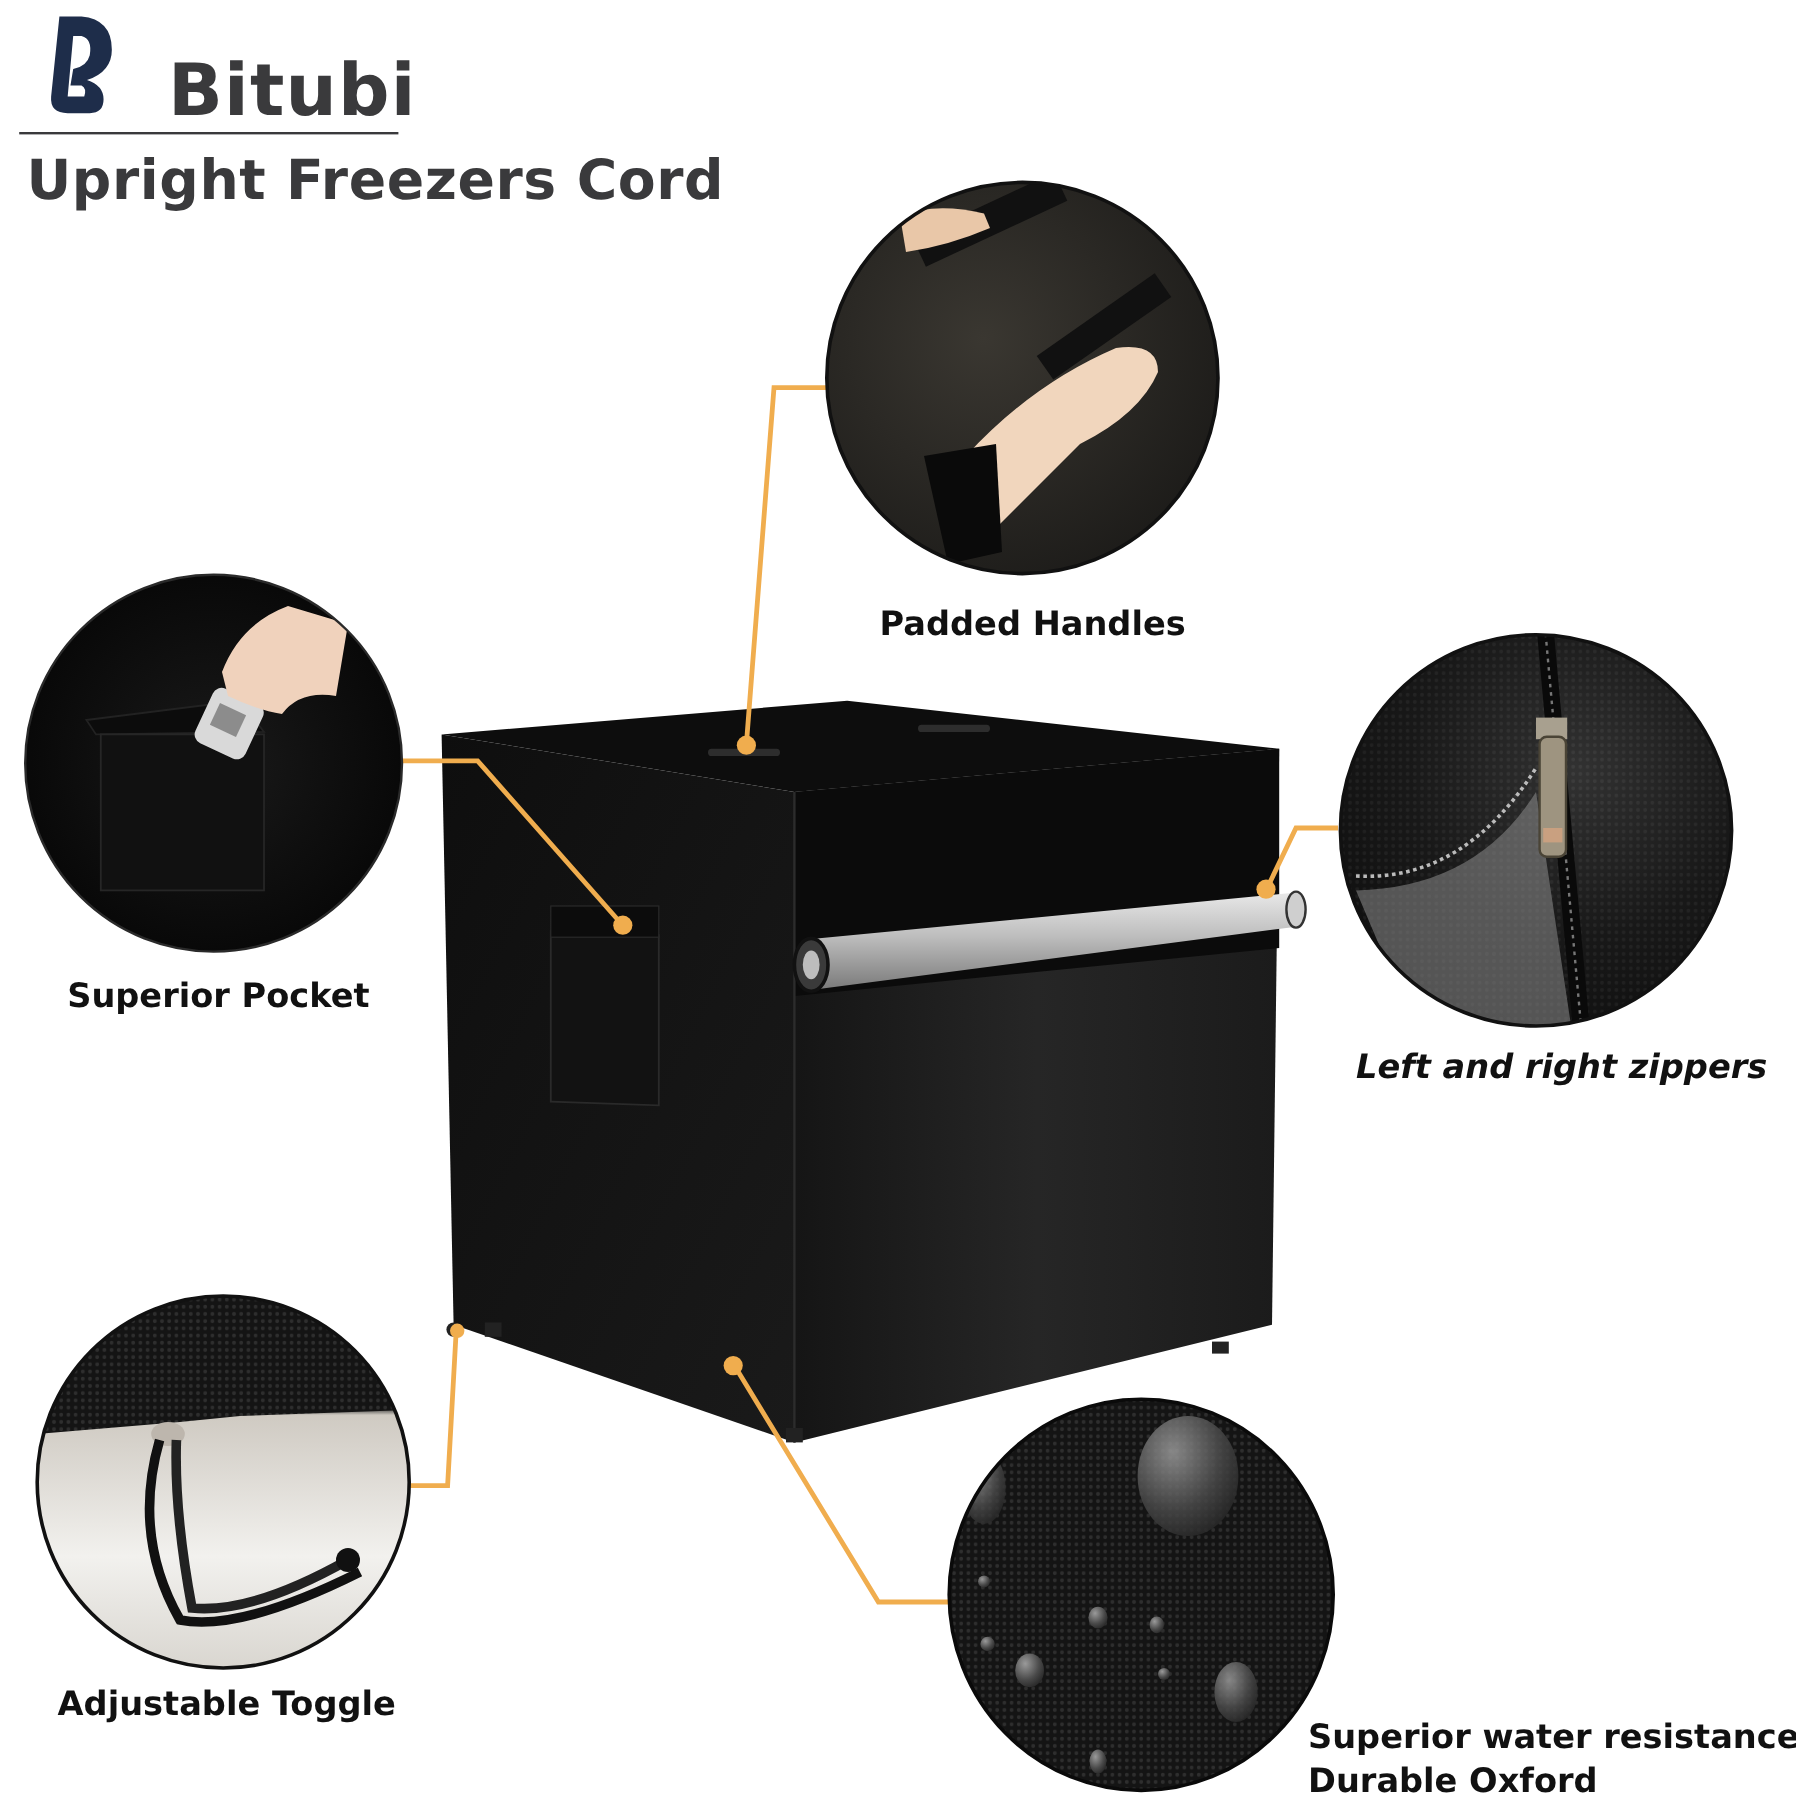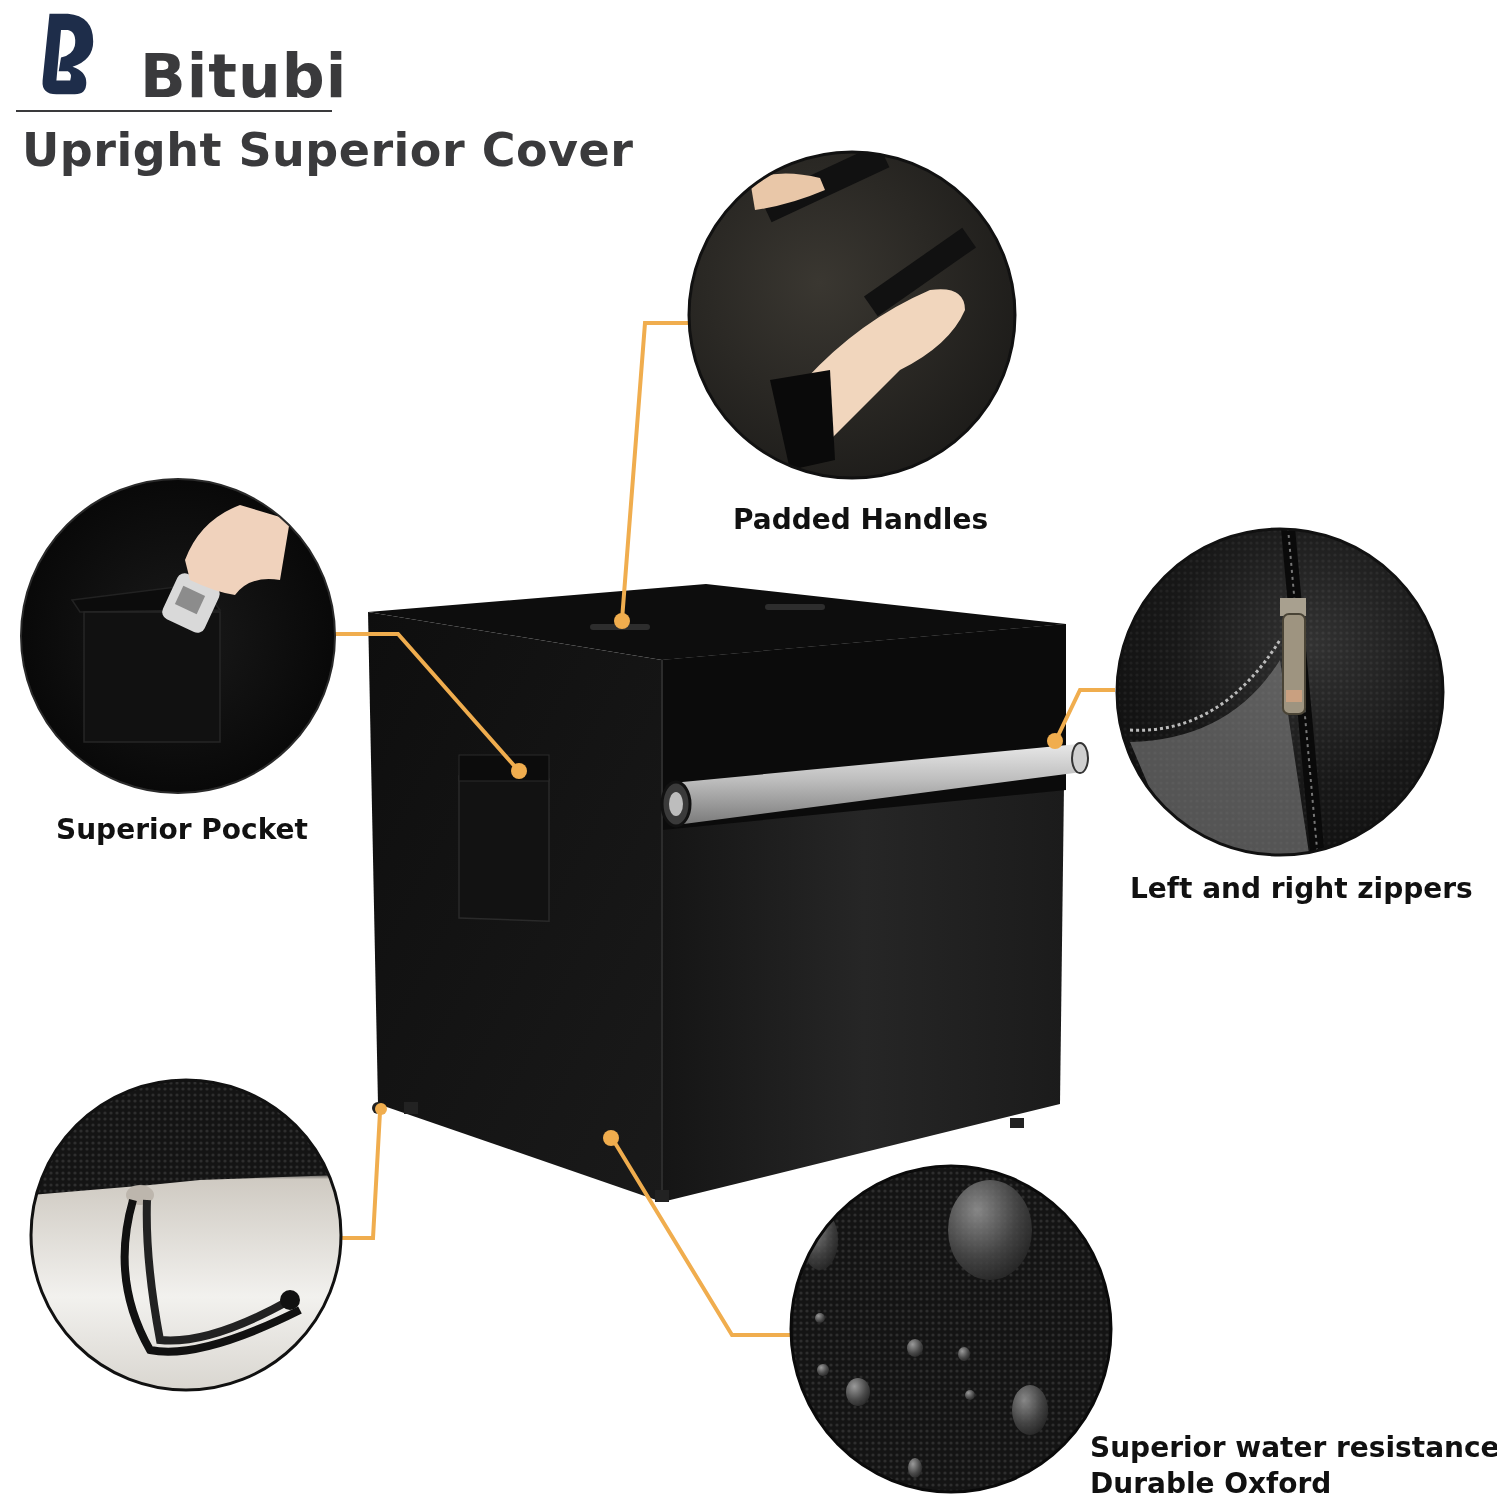--- a/index.html
+++ b/index.html
@@ -4,21 +4,21 @@
 <style>
   html,body{margin:0;padding:0;background:#ffffff;}
   body{width:1497px;height:1497px;position:relative;overflow:hidden;font-family:"DejaVu Sans","Liberation Sans",sans-serif;}
   .abs{position:absolute;}
   .brand-name{left:140px;top:40px;font-size:60px;font-weight:bold;color:#3a3a3c;letter-spacing:1px;line-height:72px;text-align:right;}
   .brand-rule{left:16px;top:110px;width:316px;height:2px;background:#3a3a3c;}
   .product-title{left:22px;top:120px;font-size:46px;font-weight:bold;color:#3a3a3c;line-height:60px;letter-spacing:0.5px;}
   .caption{font-size:28px;font-weight:bold;color:#111111;line-height:36px;white-space:nowrap;}
   .cap-handles{left:733px;top:502px;}
   .cap-pocket{left:56px;top:812px;}
-  .cap-zip{left:1130px;top:871px;}
+  .cap-zip{left:1130px;top:871px;font-style:italic;}
   .cap-cord{left:48px;top:1402px;}
   .cap-water{left:1090px;top:1430px;}
   svg.scene{position:absolute;left:0;top:0;}
 </style>
 </head>
 <body>
 
 <svg class="scene" width="1497" height="1497" viewBox="0 0 1497 1497" xmlns="http://www.w3.org/2000/svg">
   <defs>
     <linearGradient id="fabricFront" x1="0" y1="0" x2="1" y2="0">
@@ -184,23 +184,24 @@
     <ellipse cx="823" cy="1370" rx="6" ry="6" fill="url(#drop)"></ellipse>
     <ellipse cx="820" cy="1318" rx="5" ry="5" fill="url(#drop)"></ellipse>
     <ellipse cx="915" cy="1468" rx="7" ry="10" fill="url(#drop)"></ellipse>
     <ellipse cx="970" cy="1395" rx="5" ry="5" fill="url(#drop)"></ellipse>
   </g>
   <ellipse cx="951" cy="1329" rx="160" ry="163" fill="none" stroke="#0a0a0a" stroke-width="3"></ellipse>
 </svg>
 
 <div class="abs brand-name">Bitubi</div>
 <div class="abs brand-rule"></div>
-<div class="abs product-title">Upright Superior Cover</div>
+<div class="abs product-title">Upright Freezers Cord</div>
 
 <div class="abs caption cap-handles">Padded Handles</div>
 <div class="abs caption cap-pocket">Superior Pocket</div>
 <div class="abs caption cap-zip">Left and right zippers</div>
 <div class="abs caption cap-cord">
+  <div>Adjustable Toggle</div>
 </div>
 <div class="abs caption cap-water">
   <div>Superior water resistance</div>
   <div>Durable Oxford</div>
 </div>
 
 </body></html>

